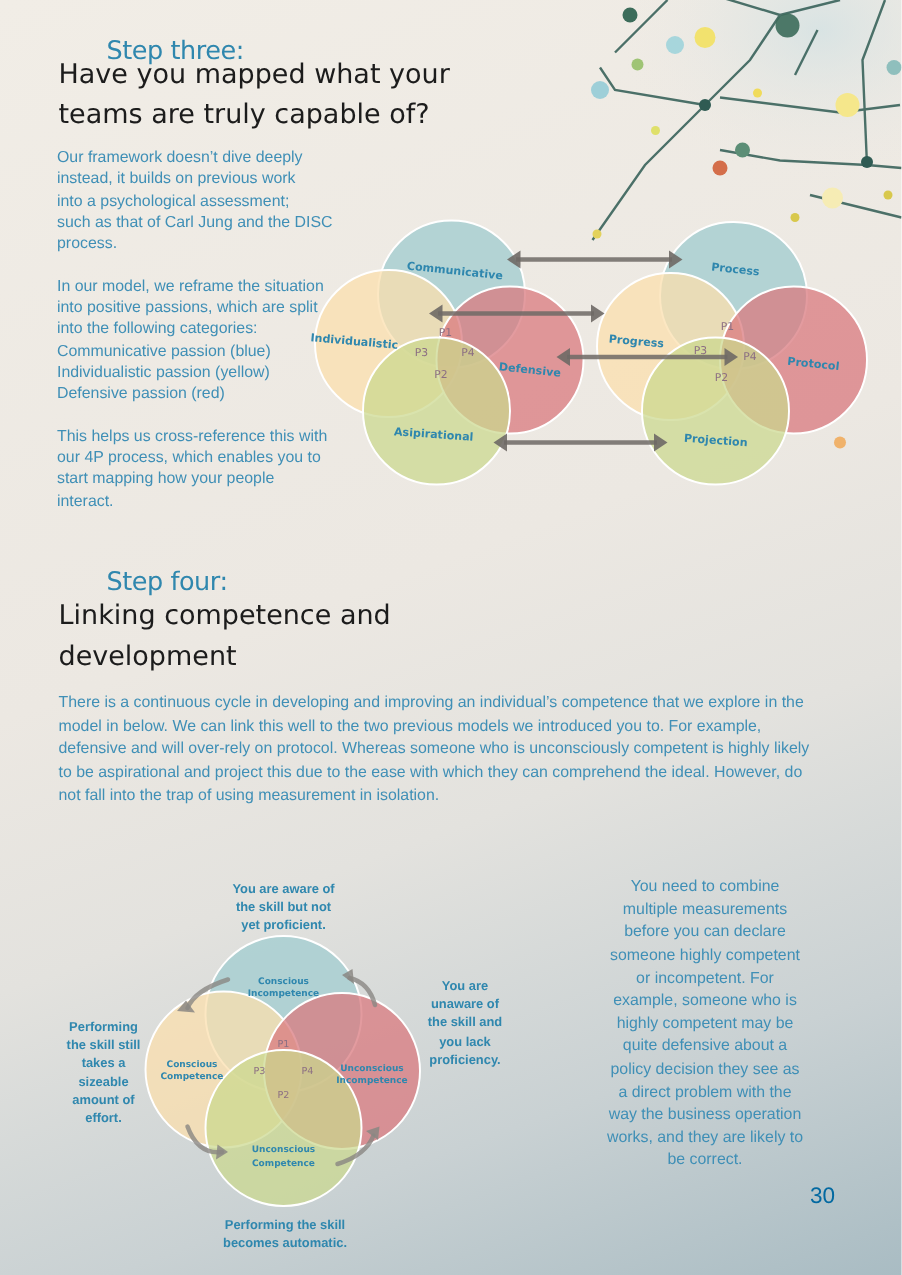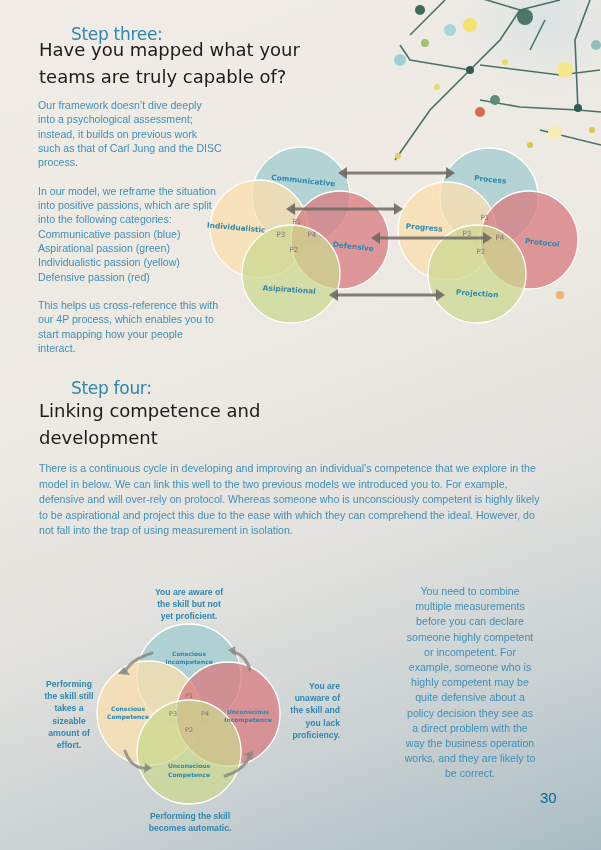--- a/index.html
+++ b/index.html
@@ -68,30 +68,29 @@
 </svg>
 
 <div class="heading-step" style="top:24px;">Step three:</div>
 <div class="heading-sub" style="top:36px;">
   <div>Have you mapped what your</div>
   <div>teams are truly capable of?</div>
 </div>
 
 <div class="body-text" style="left:38px; top:98px; width:190px;">
   <div class="p-line">Our framework doesn’t dive deeply</div>
+  <div class="p-line">instead, it builds on previous work</div>
   <div class="p-line">into a psychological assessment;</div>
-  <div class="p-line">instead, it builds on previous work</div>
   <div class="p-line">such as that of Carl Jung and the DISC</div>
   <div class="p-line">process.</div>
   <div class="gap"></div>
   <div class="p-line">In our model, we reframe the situation</div>
   <div class="p-line">into positive passions, which are split</div>
   <div class="p-line">into the following categories:</div>
   <div class="p-line">Communicative passion (blue)</div>
-  <div class="p-line">Aspirational passion (green)</div>
   <div class="p-line">Individualistic passion (yellow)</div>
   <div class="p-line">Defensive passion (red)</div>
   <div class="gap"></div>
   <div class="p-line">This helps us cross-reference this with</div>
   <div class="p-line">our 4P process, which enables you to</div>
   <div class="p-line">start mapping how your people</div>
   <div class="p-line">interact.</div>
 </div>
 
 <svg style="position:absolute; left:0; top:0;" width="601" height="850">
@@ -210,21 +209,21 @@
   <div>yet proficient.</div>
 </div>
 <div class="cap" style="left:36px; top:678px; width:66px;">
   <div>Performing</div>
   <div>the skill still</div>
   <div>takes a</div>
   <div>sizeable</div>
   <div>amount of</div>
   <div>effort.</div>
 </div>
-<div class="cap" style="left:280px; top:680px; width:60px;text-align:right;">
+<div class="cap" style="left:280px; top:651px; width:60px;">
   <div>You are</div>
   <div>unaware of</div>
   <div>the skill and</div>
   <div>you lack</div>
   <div>proficiency.</div>
 </div>
 <div class="cap" style="left:130px; top:810px; width:120px;">
   <div>Performing the skill</div>
   <div>becomes automatic.</div>
 </div>

